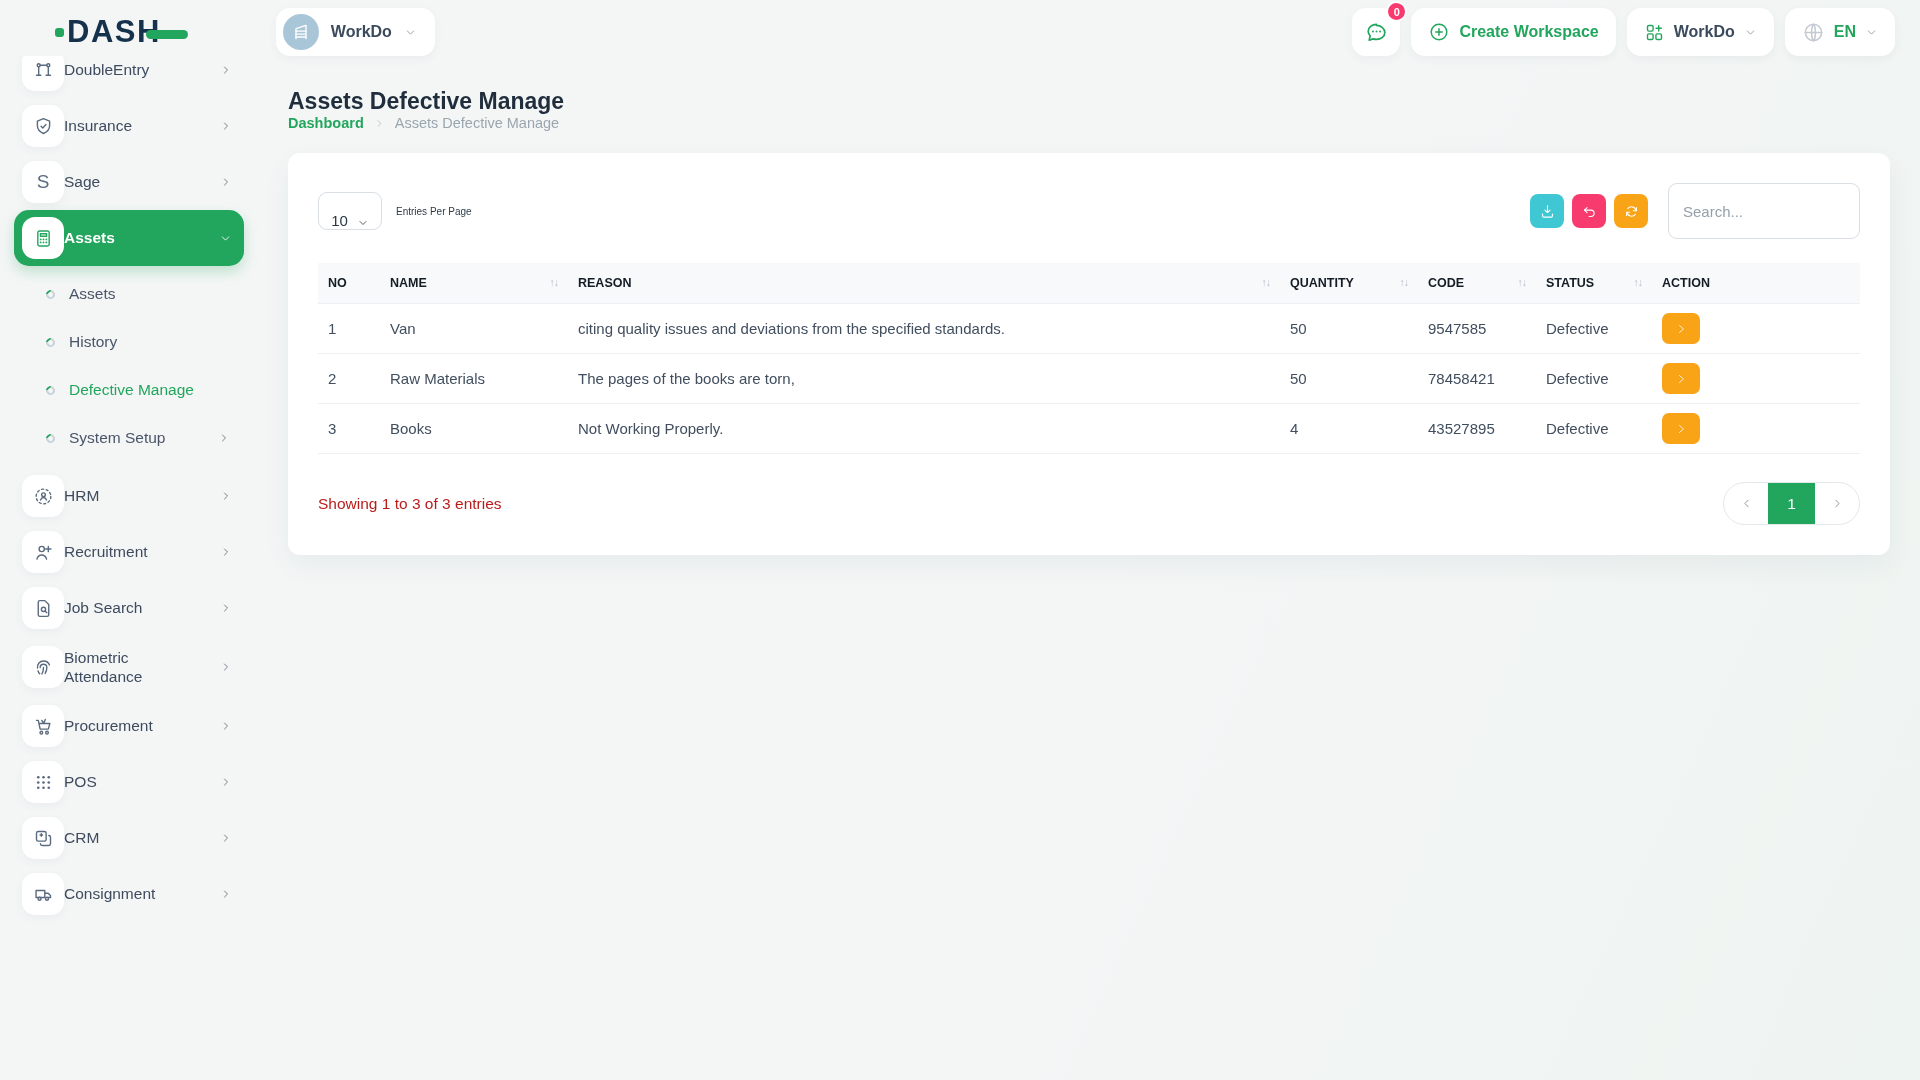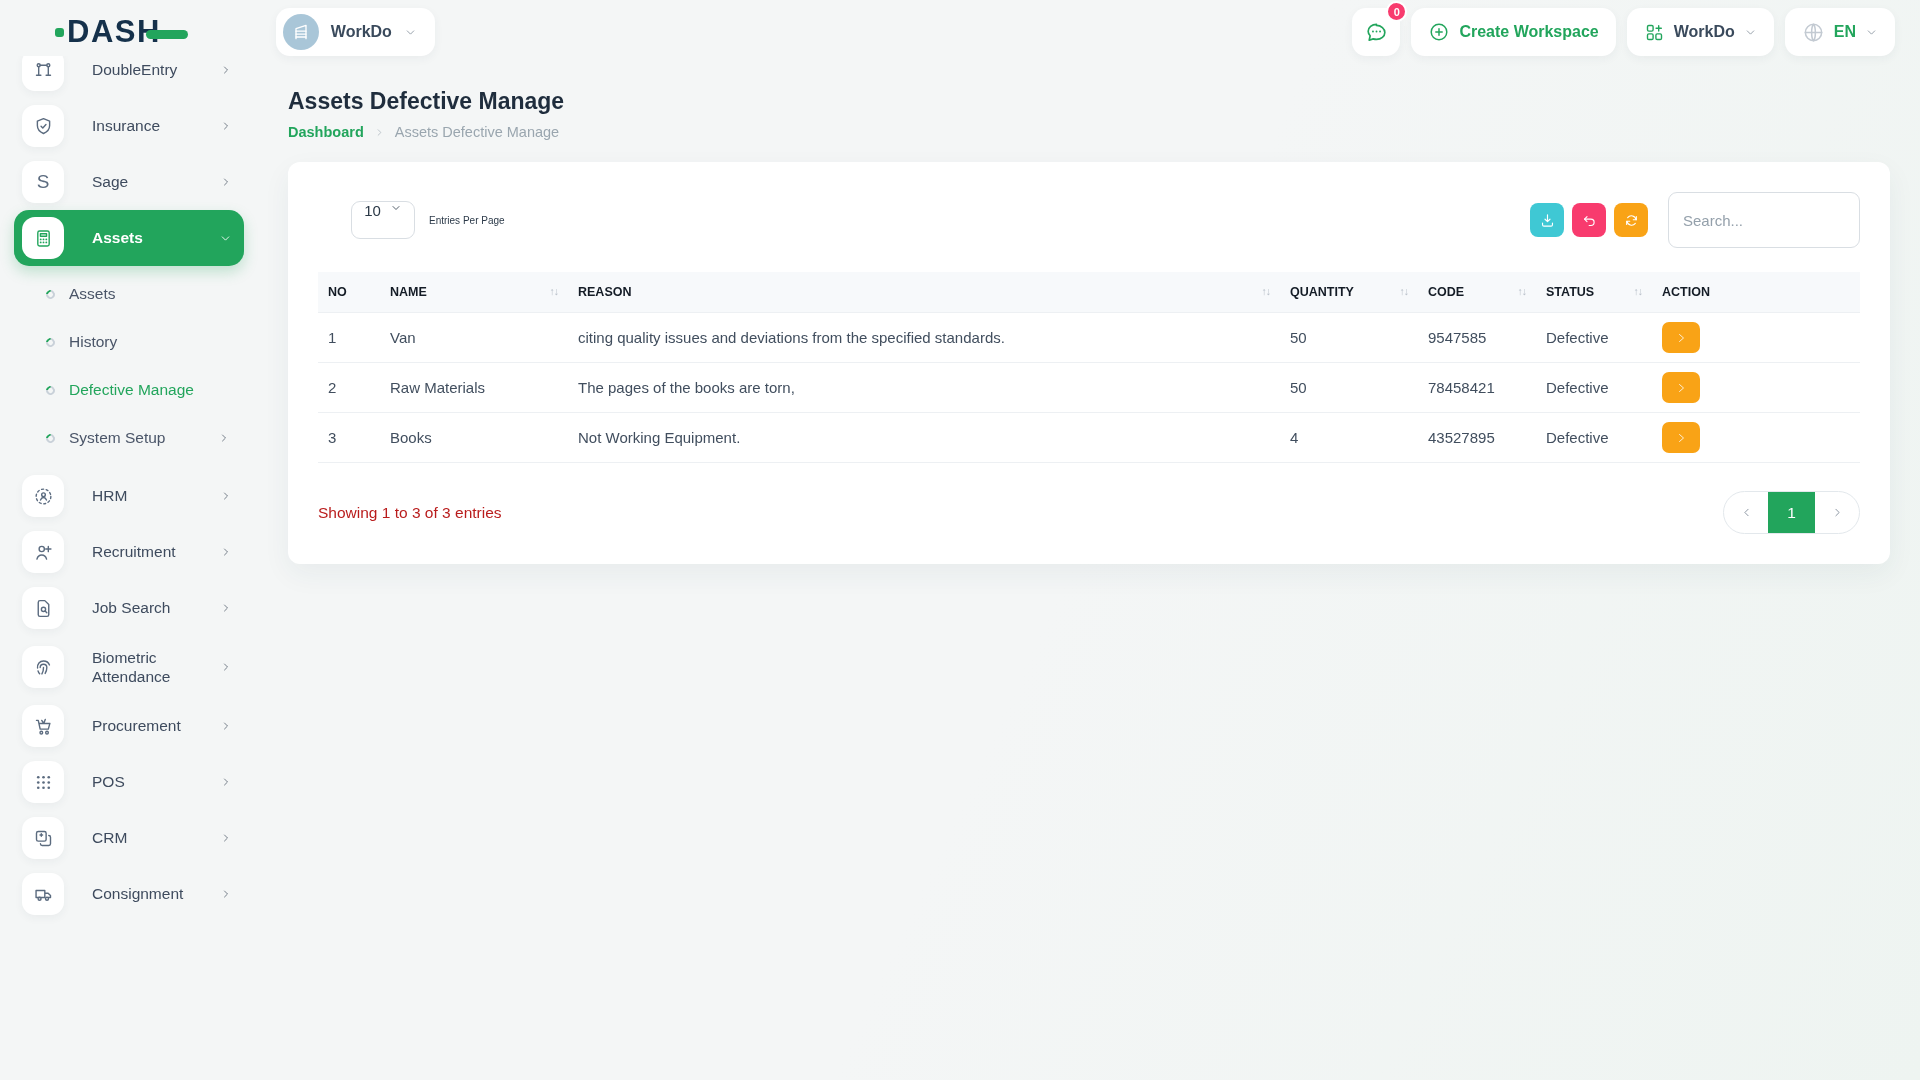--- a/index.html
+++ b/index.html
@@ -27,50 +27,50 @@
   .chat-badge { position:absolute; top:-7px; right:-7px; min-width:21px; height:21px; border-radius:11px;
                 background:#f83b6e; color:#fff; font-size:11px; font-weight:700; display:flex; align-items:center;
                 justify-content:center; border:2px solid #fff; }
   .green-txt { color:#22a55c; font-weight:600; }
   .dark-txt { color:#3a4a5c; font-weight:600; }
   .chev { color:#8a94a0; display:flex; }
   .globe { color:#c3cad2; display:flex; }
 
   
   .sidebar { position:absolute; left:0; top:56px; bottom:0; width:262px; overflow:hidden; padding:0 18px 0 14px; z-index:4; }
-  .side-item { height:56px; display:flex; align-items:center; gap:28px; padding:0 12px 0 8px; cursor:pointer; }
+  .side-item { height:56px; display:flex; align-items:center; gap:0; padding:0 12px 0 8px; cursor:pointer; }
   .side-item:first-child { margin-top:-14px; }
   .icon-box { width:42px; height:42px; min-width:42px; border-radius:13px; background:#fff; color:#5b6b7f;
               display:flex; align-items:center; justify-content:center; box-shadow:0 3px 8px rgba(30,55,75,.05); }
   .side-label { font-size:15.5px; font-weight:500; color:#3e4b5e; line-height:1.25; max-width:124px; }
   .side-chev { margin-left:auto; color:#55616f; display:flex; }
   .side-item.active { background:#22a55c; border-radius:15px; box-shadow:0 6px 14px rgba(34,165,92,.25); }
   .side-item.active .icon-box { color:#22a55c; box-shadow:none; }
   .side-item.active .side-label { color:#fff; font-weight:700; }
   .side-item.active .side-chev { color:#fff; }
   .sub-list { padding:4px 0 6px 0; }
   .sub-item { height:48px; display:flex; align-items:center; gap:14px; padding-left:32px; cursor:pointer; }
   .bullet { width:9px; height:9px; border-radius:50%; border:2px solid #c9d1d9; border-top-color:#22a55c; transform:rotate(-40deg); }
   .sub-label { font-size:15.5px; color:#4a5568; }
   .sub-item.active .sub-label { color:#22a55c; }
   .sub-chev { margin-left:auto; margin-right:14px; color:#55616f; display:flex; }
 
   
   .main { position:absolute; left:288px; right:30px; top:64px; }
   .page-title { font-size:23px; font-weight:700; color:#1f2d3d; margin-top:24px; }
-  .breadcrumb { display:flex; align-items:center; gap:10px; margin-top:9px; font-size:14.5px; }
+  .breadcrumb { display:flex; align-items:center; gap:10px; font-size:14.5px; }
   .bc-link { color:#22a55c; font-weight:600; cursor:pointer; }
   .bc-sep { color:#aab3bc; display:flex; }
   .bc-current { color:#9aa6af; }
 
   .card { background:#fff; border-radius:12px; margin-top:22px; padding:30px 30px 30px 30px;
           box-shadow:0 10px 28px rgba(36,73,92,.06); }
   .controls { display:flex; align-items:center; }
-  .entries-select { display:flex; align-items:flex-start; justify-content:center; gap:9px; width:64px; height:38px;
-                    border:1px solid #d9dee3; border-radius:9px; font-size:15px; color:#2b3947; cursor:pointer; background:#fff;margin-left:33px; }
+  .entries-select { display:flex; align-items:flex-end; justify-content:center; gap:9px; width:64px; height:38px;
+                    border:1px solid #d9dee3; border-radius:9px; font-size:15px; color:#2b3947; cursor:pointer; background:#fff; }
   .entries-label { margin-left:14px; font-size:10px; color:#2c3a49;text-align:center; }
   .controls-right { margin-left:auto; display:flex; align-items:center; gap:8px; }
   .sq-btn { width:34px; height:34px; border-radius:8px; border:none; display:flex; align-items:center; justify-content:center;
             color:#fff; cursor:pointer; }
   .btn-cyan { background:#3fc8d4; }
   .btn-pink { background:#f83b6e; }
   .btn-orange { background:#f9a316; }
   .search-input { width:192px; height:56px; border:1px solid #d9dee3; border-radius:9px; margin-left:12px;
                   padding:0 14px; font-size:15px; color:#3e4b5e; font-family:"Liberation Sans",sans-serif; outline:none; }
   .search-input::placeholder { color:#94a0ab; }
@@ -522,21 +522,21 @@
               <button class="action-btn">
             <svg width="12" height="12" viewBox="0 0 24 24">
                   <path class="ic" stroke-width="2.6" d="M9 5l8 7-8 7"></path>
                 </svg>
           </button>
             </td>
         </tr>
         <tr>
           <td>3</td>
           <td>Books</td>
-          <td>Not Working Equipment.</td>
+          <td>Not Working Properly.</td>
           <td>4</td>
           <td>43527895</td>
           <td>Defective</td>
           <td>
               <button class="action-btn">
             <svg width="12" height="12" viewBox="0 0 24 24">
                   <path class="ic" stroke-width="2.6" d="M9 5l8 7-8 7"></path>
                 </svg>
           </button>
             </td>

